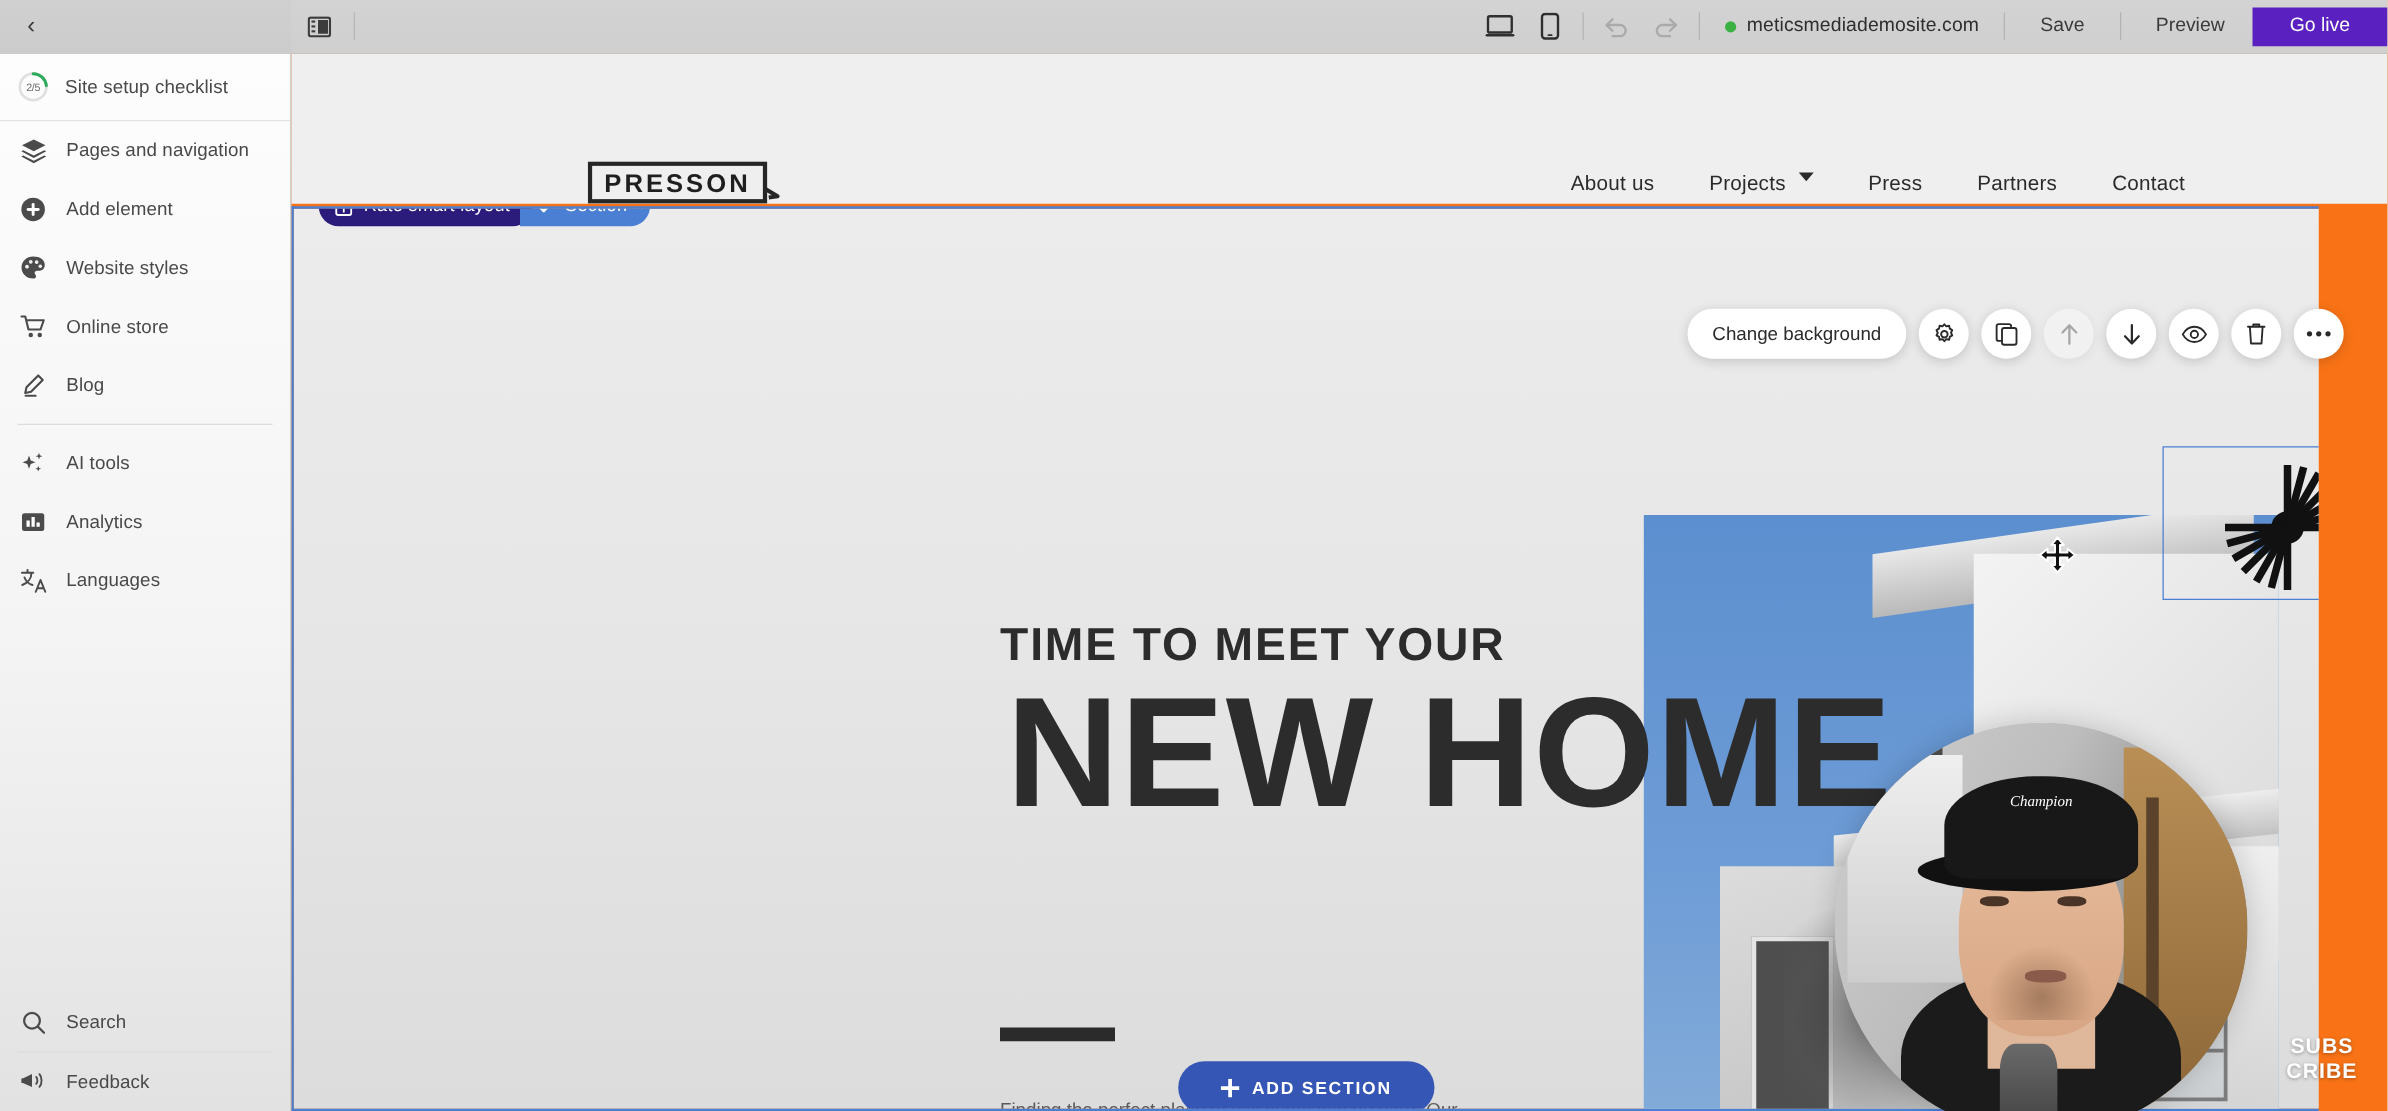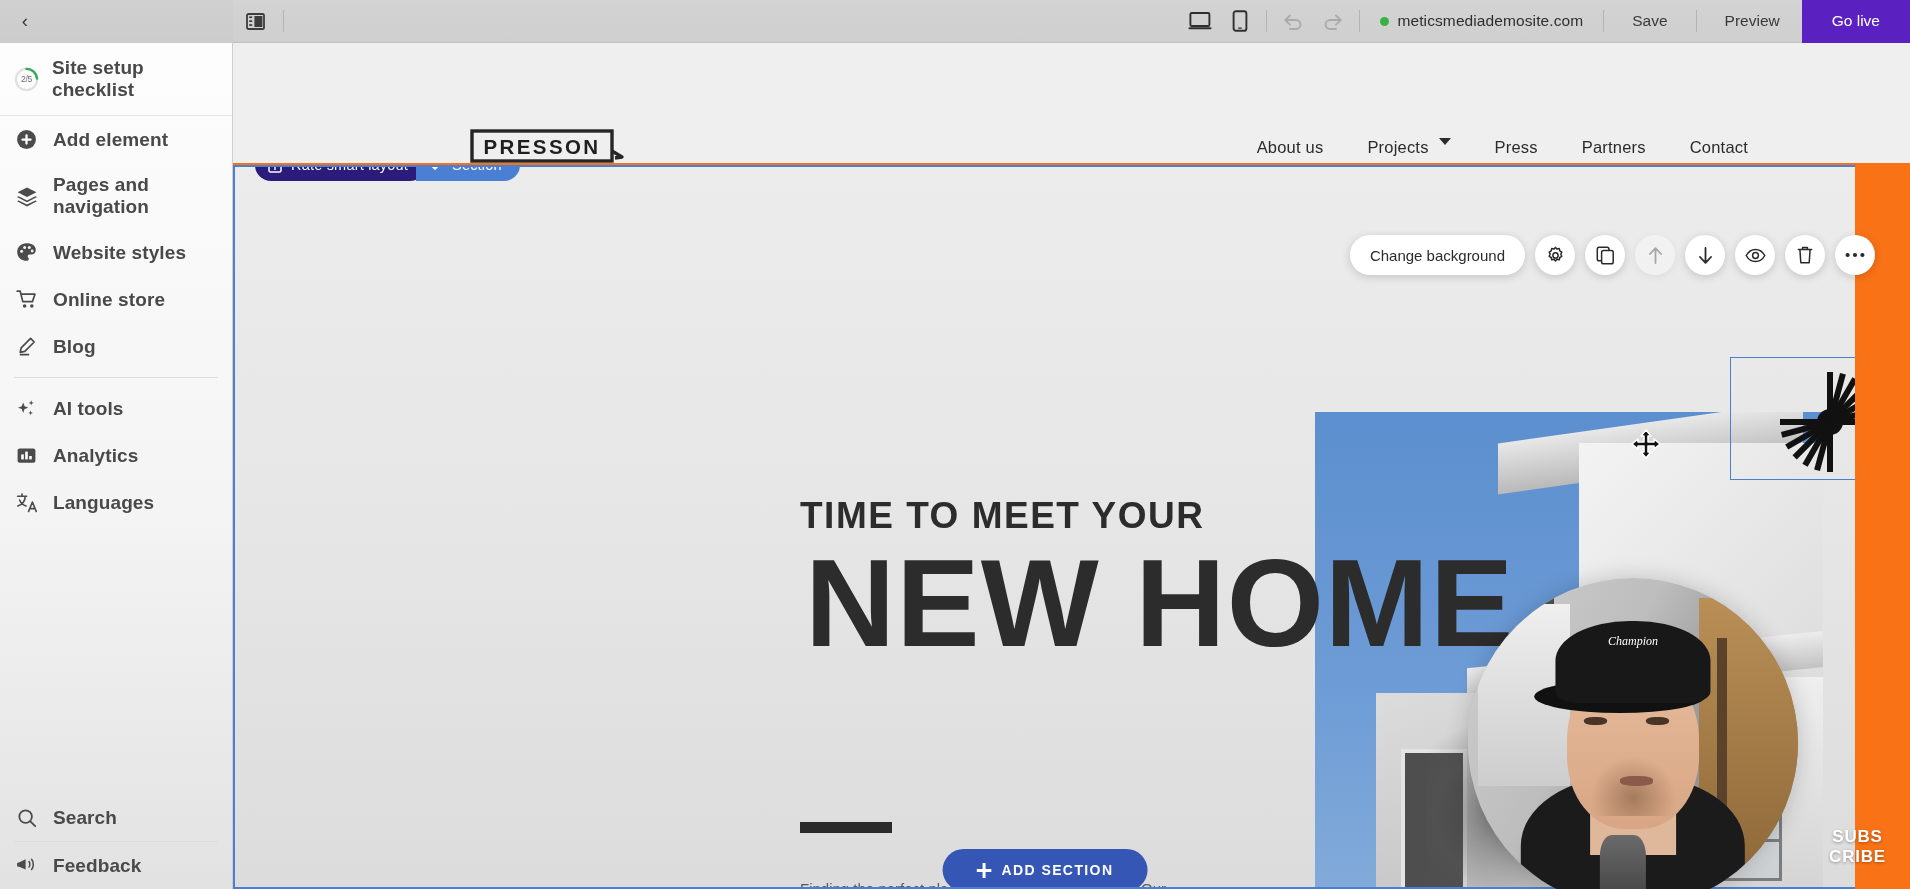--- a/index.html
+++ b/index.html
@@ -44,21 +44,21 @@
     padding: 0 14px; cursor: pointer;
   }
   .status-dot { width: 9px; height: 9px; border-radius: 50%; background: #3bb143; }
   .site-url { font-size: 15.5px; color: #2e2e2e; letter-spacing: .1px; }
   .tb-textbtn {
     font-size: 15.5px; color: #3a3a3a; padding: 0 22px; height: 43px;
     display: flex; align-items: center; cursor: pointer;
   }
   .golive {
     background: #5b21c0; color: #fff; font-size: 15.5px;
-    height: 43px; display: flex; align-items: center; padding: 0 30px;
+    height: 31px; display: flex; align-items: center; padding: 0 30px;
     cursor: pointer;
   }
 
   
   .sidebar {
     position: absolute; top: 43px; left: 0; width: 233px; height: 846px;
     background: linear-gradient(180deg,#fdfdfd 0%, #f4f4f4 55%, #e2e2e2 100%);
     border-right: 1px solid #cfcfcf;
     display: flex; flex-direction: column;
     z-index: 35;
@@ -69,21 +69,21 @@
     border-bottom: 1px solid #e3e3e3;
   }
   .ring {
     position: relative; width: 25px; height: 25px; flex: 0 0 25px;
   }
   .ring svg { display: block; }
   .ring-label {
     position: absolute; inset: 0; display: flex; align-items: center; justify-content: center;
     font-size: 8.5px; color: #6a6a6a; letter-spacing: -.3px;
   }
-  .sb-label { font-size: 19px; color: #494949; letter-spacing: .1px; font-weight: bold; }
+  .sb-label { font-size: 15px; color: #494949; letter-spacing: .1px; }
   .sb-item {
     display: flex; align-items: center; gap: 14px;
     padding: 11px 16px 11px 14px; cursor: pointer;
   }
   .sb-ico { width: 25px; height: 25px; flex: 0 0 25px; display: flex; align-items: center; justify-content: center; }
   .sb-divider { height: 1px; background: #dcdcdc; margin: 7px 14px; }
   .sb-flex { flex: 1; }
   .sb-bottom-div { height: 1px; background: #dcdcdc; margin: 0 14px; }
 
   
@@ -203,21 +203,21 @@
   .sel-box {
     position: absolute; left: 1495px; top: 190px; width: 193px; height: 123px;
     border: 1.6px solid #4a7fd4; z-index: 13;
   }
   .move-cursor {
     position: absolute; left: 1396px; top: 262px; width: 30px; height: 30px; z-index: 25;
   }
 
   
   .el-toolbar {
-    position: absolute; right: 35px; top: 192px; display: flex; align-items: center; gap: 10px;
+    position: absolute; right: 35px; top: 204px; display: flex; align-items: center; gap: 10px;
     z-index: 30;
   }
   .pill {
     background: #fff; border-radius: 22px; height: 40px; display: flex; align-items: center;
     padding: 0 20px; font-size: 15px; color: #2b2b2b; cursor: pointer;
     box-shadow: 0 2px 9px rgba(0,0,0,.17);
   }
   .rnd {
     background: #fff; border-radius: 50%; width: 40px; height: 40px;
     display: flex; align-items: center; justify-content: center; cursor: pointer;
@@ -354,38 +354,38 @@
           <circle cx="12.5" cy="12.5" r="10.6" stroke="#e0e0e0" stroke-width="2.2" fill="none"></circle>
           <circle cx="12.5" cy="12.5" r="10.6" stroke="#2eaa5a" stroke-width="2.4" fill="none" stroke-linecap="round" stroke-dasharray="66.6" stroke-dashoffset="51" transform="rotate(-90 12.5 12.5)"></circle>
         </svg>
         <span class="ring-label">2/5</span>
       </div>
       <span class="sb-label">Site setup checklist</span>
     </div>
 
     <div class="sb-item">
       <span class="sb-ico">
+        <svg width="22" height="21" viewBox="0 0 22 21">
+          <path d="M11 1.5 20.4 6.2 11 10.9 1.6 6.2z" fill="#4b4b4b"></path>
+          <path d="M2.6 10.2 11 14.4l8.4-4.2 1.6.8L11 16.3 1 11z" fill="#4b4b4b"></path>
+          <path d="M2.6 14.4 11 18.6l8.4-4.2 1.6.8L11 20.5 1 15.2z" fill="#4b4b4b"></path>
+        </svg>
+      </span>
+      <span class="sb-label">Pages and navigation</span>
+    </div>
+
+    <div class="sb-item">
+      <span class="sb-ico">
         <svg width="21" height="21" viewBox="0 0 21 21">
           <circle cx="10.5" cy="10.5" r="9.4" fill="#4b4b4b"></circle>
           <rect x="5.3" y="9.4" width="10.4" height="2.3" rx="1.1" fill="#fff"></rect>
           <rect x="9.35" y="5.3" width="2.3" height="10.4" rx="1.1" fill="#fff"></rect>
         </svg>
       </span>
       <span class="sb-label">Add element</span>
-    </div>
-
-    <div class="sb-item">
-      <span class="sb-ico">
-        <svg width="22" height="21" viewBox="0 0 22 21">
-          <path d="M11 1.5 20.4 6.2 11 10.9 1.6 6.2z" fill="#4b4b4b"></path>
-          <path d="M2.6 10.2 11 14.4l8.4-4.2 1.6.8L11 16.3 1 11z" fill="#4b4b4b"></path>
-          <path d="M2.6 14.4 11 18.6l8.4-4.2 1.6.8L11 20.5 1 15.2z" fill="#4b4b4b"></path>
-        </svg>
-      </span>
-      <span class="sb-label">Pages and navigation</span>
     </div>
 
     <div class="sb-item">
       <span class="sb-ico">
         <svg width="21" height="21" viewBox="0 0 21 21">
           <path d="M10.5 1.2C5.3 1.2 1.2 5 1.2 10c0 5 4 8.8 9.3 8.8 1.5 0 2.3-.9 2.3-1.9 0-.6-.3-1-.6-1.4-.3-.4-.5-.7-.5-1.2 0-1 .8-1.8 1.9-1.8h1.5c3 0 4.7-1.9 4.7-4.6 0-4-3.7-6.7-9.3-6.7z" fill="#4b4b4b"></path>
           <circle cx="5.6" cy="9.3" r="1.5" fill="#f2f2f2"></circle>
           <circle cx="8.6" cy="5.4" r="1.5" fill="#f2f2f2"></circle>
           <circle cx="13.3" cy="5.6" r="1.5" fill="#f2f2f2"></circle>
           <circle cx="16.2" cy="9" r="1.4" fill="#f2f2f2"></circle>

